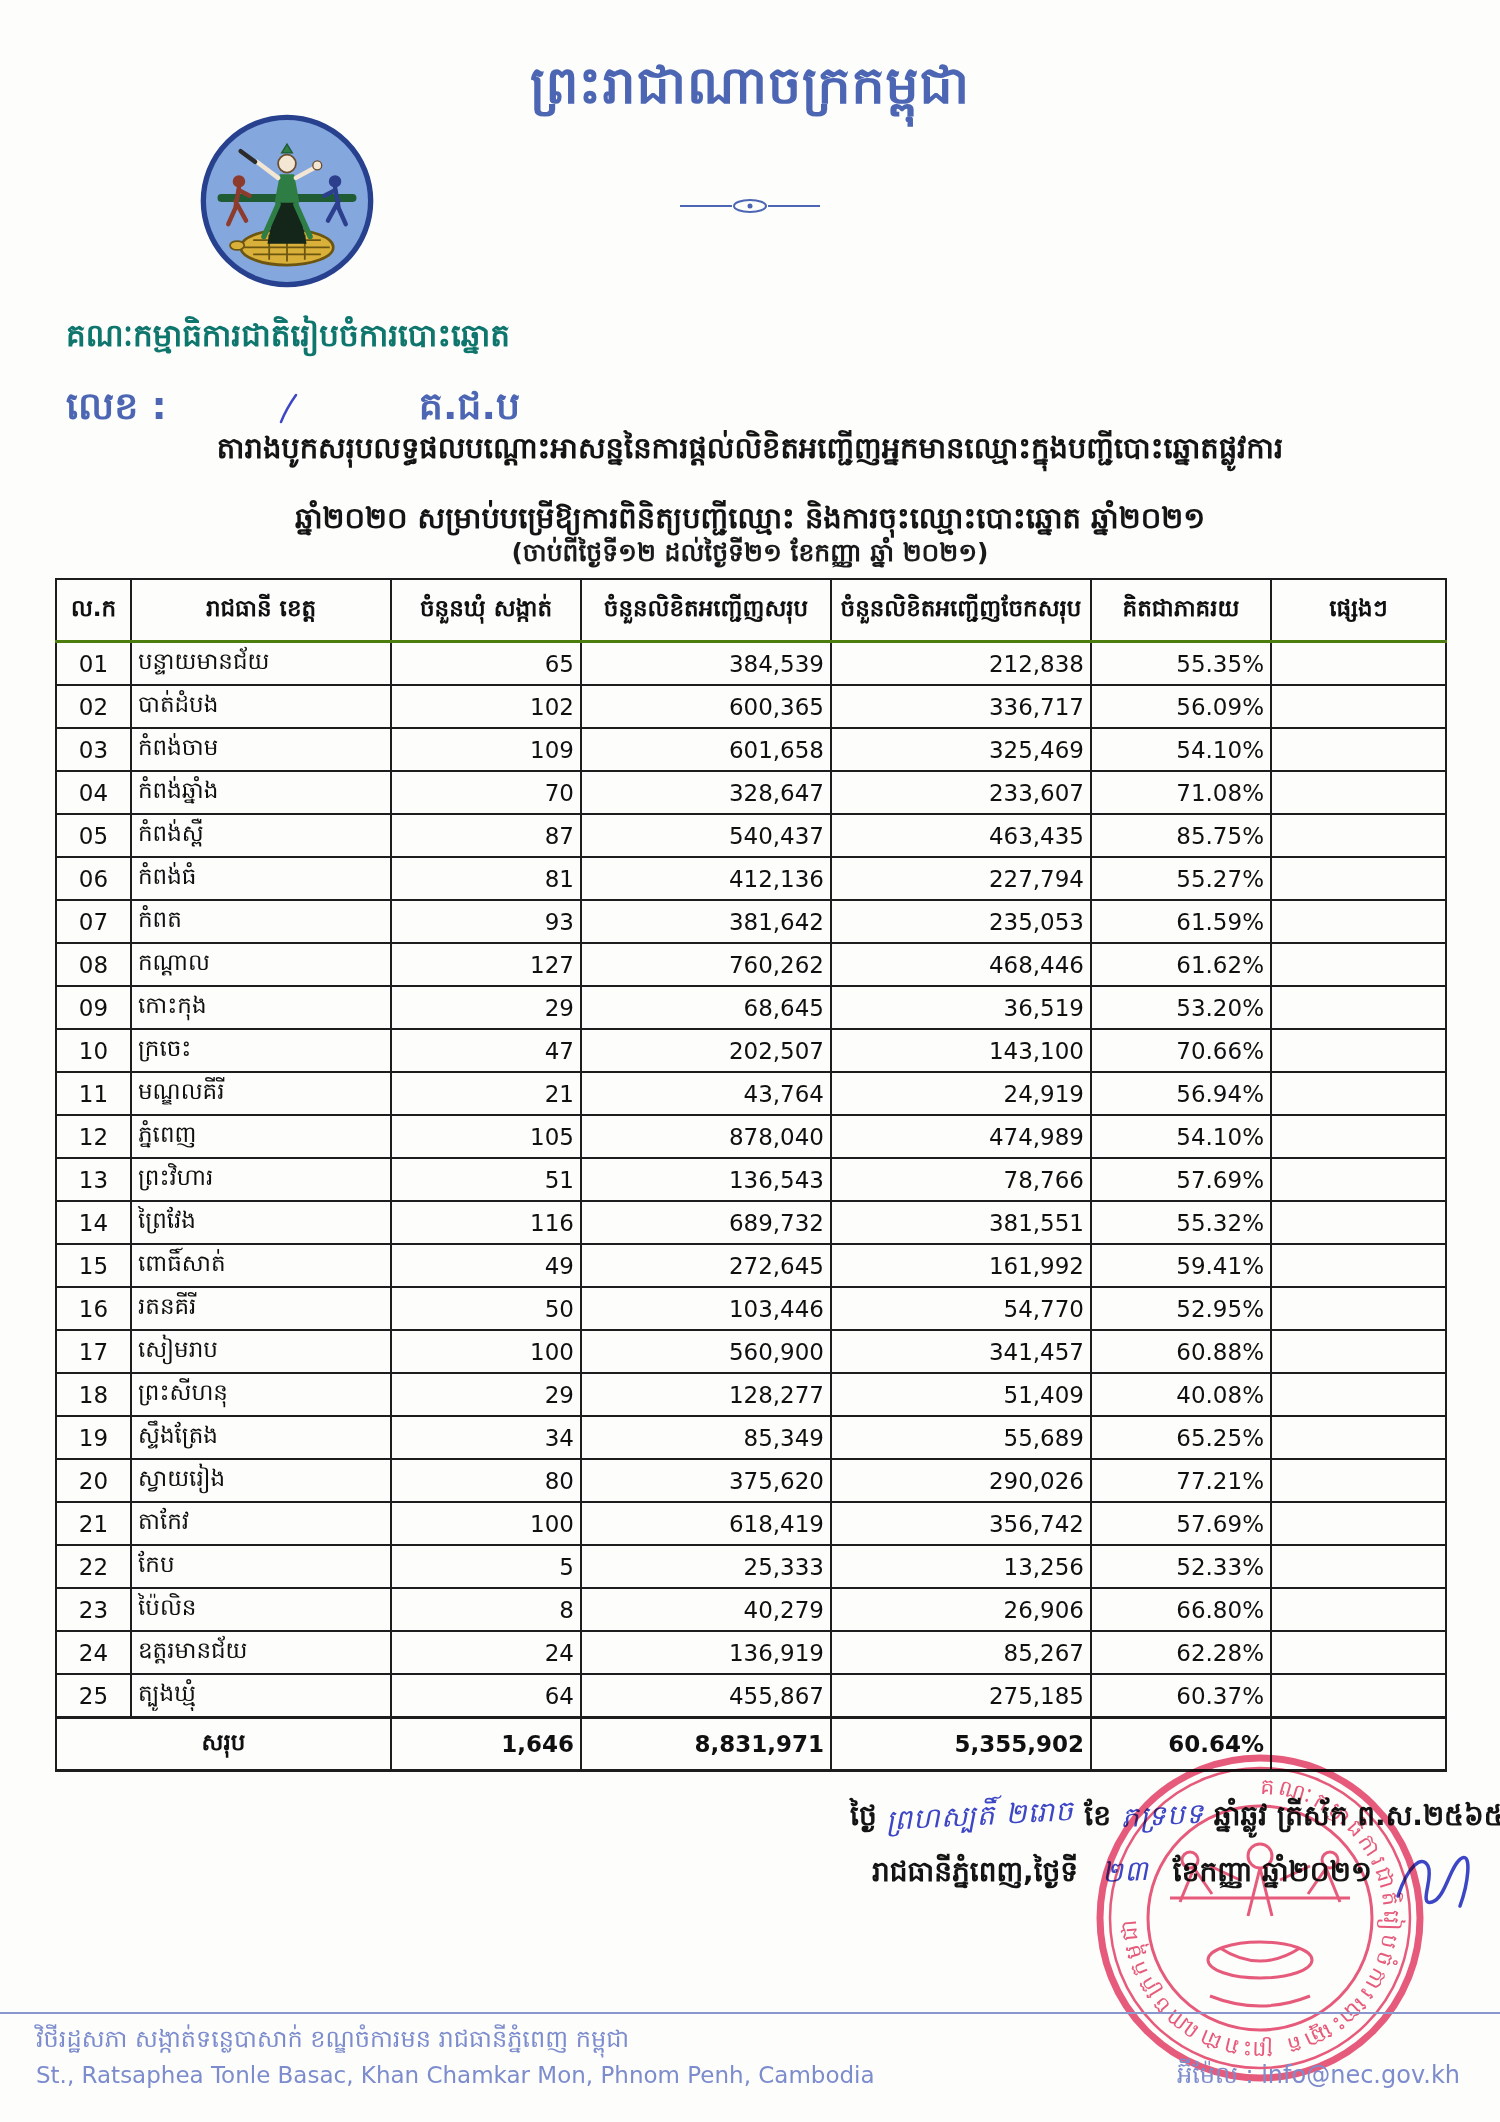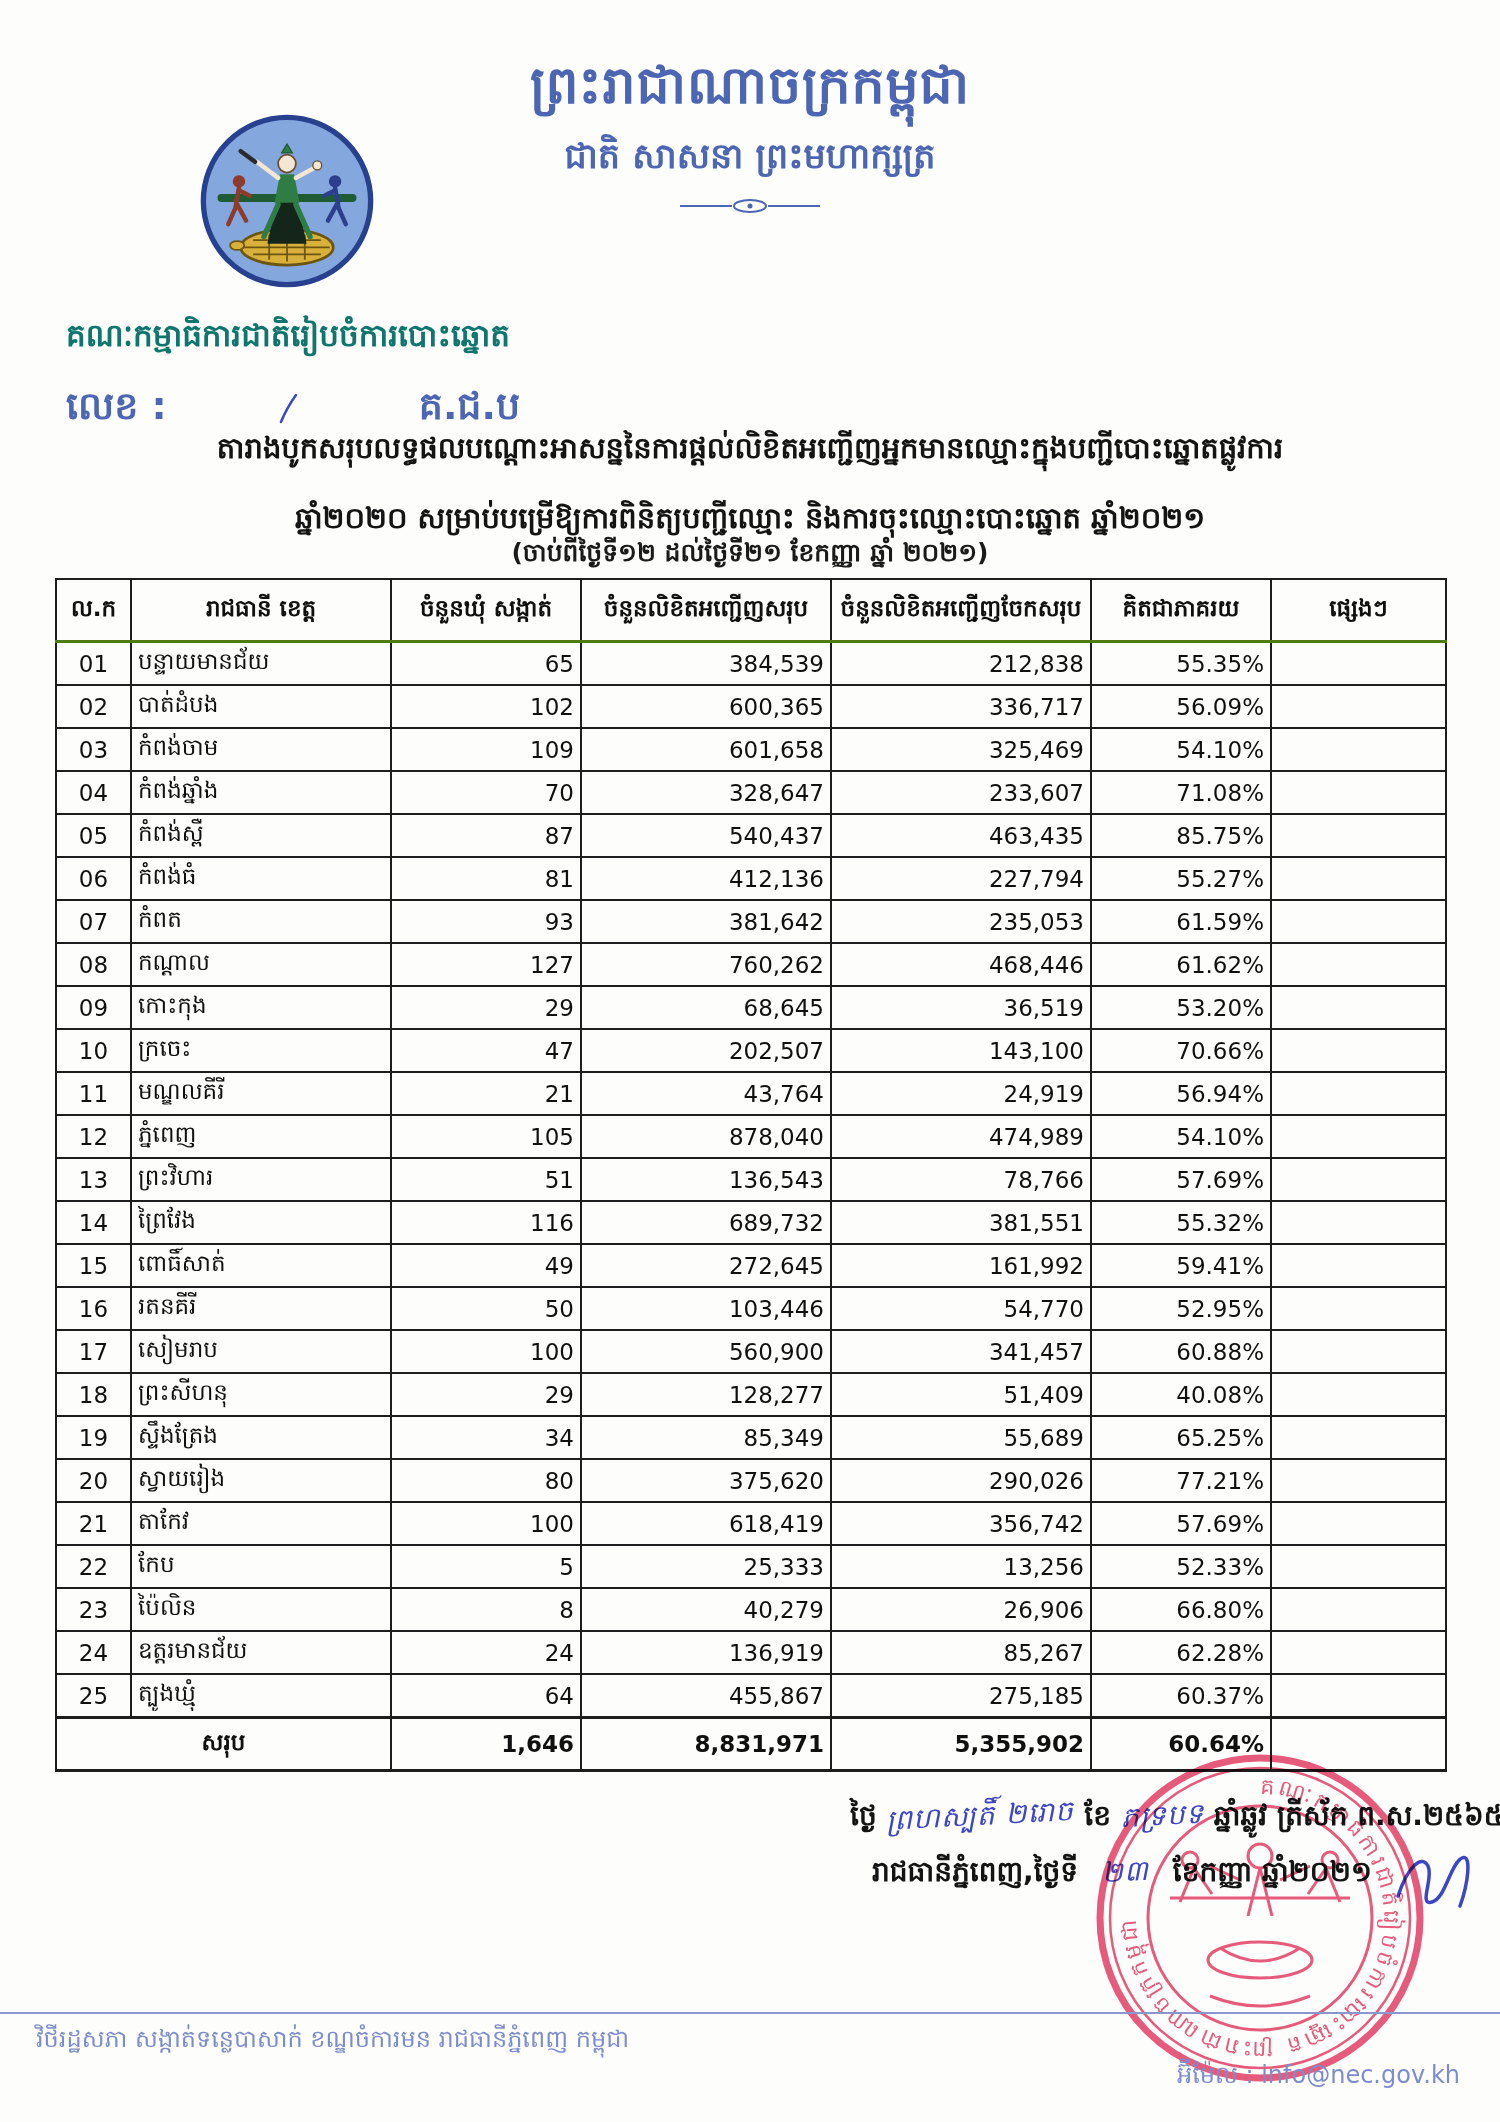--- a/index.html
+++ b/index.html
@@ -65,21 +65,20 @@
   .foot-addr-en{position:absolute;top:2062px;left:36px;font-size:23px;color:#7c8ccd;}
   .foot-phone{position:absolute;top:2022px;left:900px;width:560px;text-align:right;font-size:24px;color:#7c8ccd;}
   .foot-email{position:absolute;top:2060px;left:900px;width:560px;text-align:right;font-size:24px;color:#7c8ccd;}
 </style>
 </head>
 <body>
 
 <div class="page">
 
   <div class="kingdom">ព្រះរាជាណាចក្រកម្ពុជា</div>
-  <div class="motto">ជាតិ សាសនា ព្រះមហាក្សត្រ</div>
   <svg class="divider" viewBox="0 0 140 16">
     <line x1="0" y1="8" x2="52" y2="8" stroke="#4c66b4" stroke-width="2"></line>
     <line x1="88" y1="8" x2="140" y2="8" stroke="#4c66b4" stroke-width="2"></line>
     <ellipse cx="70" cy="8" rx="16" ry="6" fill="none" stroke="#4c66b4" stroke-width="2"></ellipse>
     <circle cx="70" cy="8" r="2.5" fill="#4c66b4"></circle>
   </svg>
 
   <svg class="logo" viewBox="0 0 200 200">
     <circle cx="100" cy="100" r="94" fill="#84a7de" stroke="#27418f" stroke-width="6"></circle>
 
@@ -415,15 +414,16 @@
       <ellipse cx="170" cy="212" rx="52" ry="18"></ellipse>
       <path d="M104 120 l-14 34 m14 -34 l18 26 M236 120 l14 34 m-14 -34 l-18 26"></path>
       <circle cx="100" cy="112" r="8"></circle>
       <circle cx="240" cy="112" r="8"></circle>
       <path d="M120 248 q50 20 100 0"></path>
     </g>
   </svg>
 
   <div class="footline"></div>
   <div class="foot-addr-kh">វិថីរដ្ឋសភា សង្កាត់ទន្លេបាសាក់ ខណ្ឌចំការមន រាជធានីភ្នំពេញ កម្ពុជា</div>
+  <div class="foot-addr-en">St., Ratsaphea Tonle Basac, Khan Chamkar Mon, Phnom Penh, Cambodia</div>
   <div class="foot-email">អ៊ីម៉ែល : info@nec.gov.kh</div>
 
 </div>
 
 </body></html>

